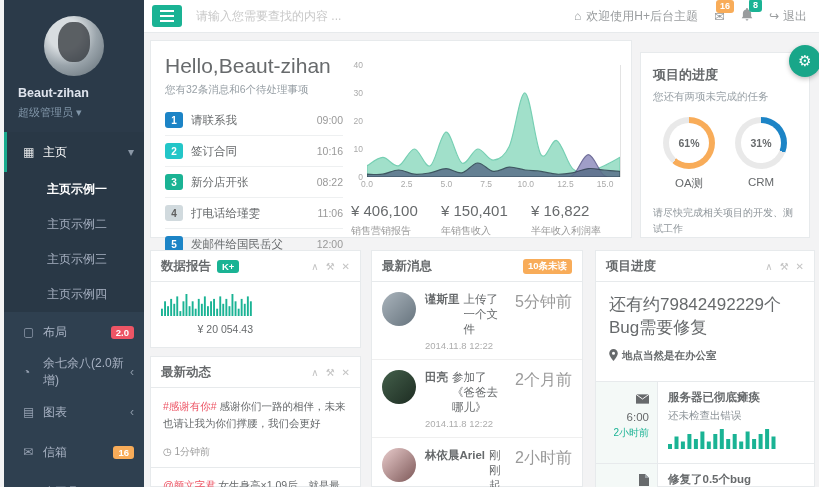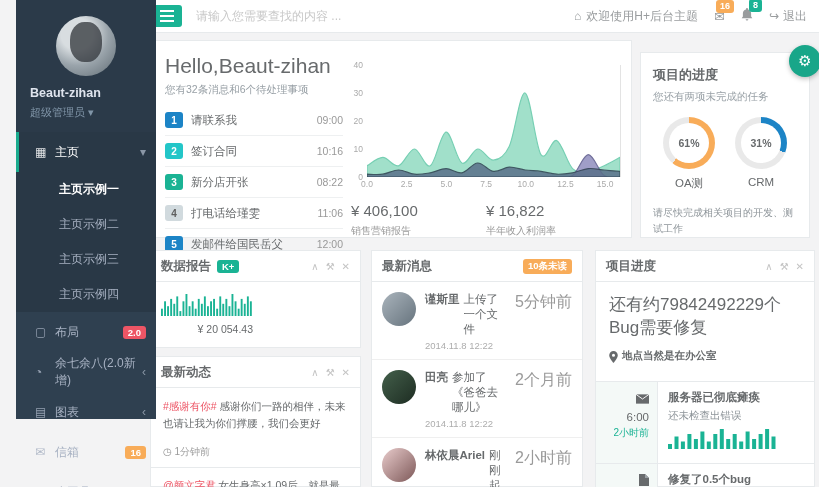--- a/index.html
+++ b/index.html
@@ -1,21 +1,21 @@
 <!DOCTYPE html>
 <html><head>
 <meta charset="utf-8">
 <style>
   * { margin:0; padding:0; box-sizing:border-box; }
   html,body { width:819px; height:487px; }
   body { font-family:"Liberation Sans","DejaVu Sans",sans-serif; background:#f3f3f4; overflow:hidden; }
   .page { position:relative; width:819px; height:487px; overflow:hidden; }
 
   
-  .sidebar { position:absolute; left:16px; top:0; width:140px; height:419px; background:#2f4050; z-index:5; }
+  .sidebar { position:absolute; left:4px; top:0; width:140px; height:487px; background:#2f4050; z-index:5; }
   .profile { padding:16px 14px 12px; background:#2b3a49; }
   .avatar { width:60px; height:60px; border-radius:50%; margin:0 auto 10px;
             background:radial-gradient(circle at 35% 30%, #d8dde0 0 28%, #9aa4ab 55%, #5e6a72 100%); position:relative; overflow:hidden;}
   .avatar:after{content:"";position:absolute;left:14px;top:6px;width:32px;height:40px;border-radius:45%;background:#30343a;opacity:.75;}
   .profile .uname { color:#dfe4ed; font-size:12.5px; font-weight:bold; }
   .profile .urole { color:#8095a8; font-size:11px; margin-top:5px; }
   .nav { list-style:none; }
   .nav-item { display:flex; align-items:center; height:40px; padding:0 10px 0 16px; color:#a7b1c2;
               font-size:12px; cursor:pointer; border-left:3px solid transparent; }
   .nav-item .mi { width:20px; font-size:12px; opacity:.85; }
@@ -111,21 +111,21 @@
   .f-main { flex:1; margin-left:9px; min-width:0; }
   .f-line { display:flex; font-size:11.5px; color:#676a6c; }
   .f-name { font-weight:bold; margin-right:4px; white-space:nowrap; }
   .f-act { flex:1; }
   .f-time { font-size:16px; color:#9a9a9a; white-space:nowrap; margin-left:6px; }
   .f-date { font-size:9.5px; color:#adadad; margin-top:3px; }
 
   .bug-card { left:455px; top:217px; width:220px; height:237px; }
   .bug-body { padding:12px 13px 8px; }
   .bug-head { font-size:17px; color:#676a6c; line-height:1.35; }
-  .bug-loc { display:flex; align-items:flex-end; gap:4px; font-size:10.5px; color:#676a6c; font-weight:bold; margin-top:9px; }
+  .bug-loc { display:flex; align-items:flex-start; gap:4px; font-size:10.5px; color:#676a6c; font-weight:bold; margin-top:9px; }
   .timeline { border-top:1px solid #e7eaec; margin-top:10px; }
   .tl-row { display:flex; border-bottom:1px solid #e7eaec; }
   .tl-left { width:62px; flex:none; background:#f4f9f7; border-right:1px solid #e7eaec; text-align:right;
              padding:8px 8px 10px; }
   .tl-ico { color:#676a6c; }
   .tl-time { font-size:11.5px; color:#676a6c; margin-top:3px; }
   .tl-ago { font-size:10px; color:#1ab394; margin-top:3px; }
   .tl-main { flex:1; padding:8px 10px 10px; }
   .tl-title { font-size:11.5px; font-weight:bold; color:#676a6c; }
   .tl-sub { font-size:10.5px; color:#8d9499; margin-top:4px; }
@@ -274,20 +274,24 @@
             <span class="xlab" style="left: 31.25%;">5.0</span>
             <span class="xlab" style="left: 46.875%;">7.5</span>
             <span class="xlab" style="left: 62.5%;">10.0</span>
             <span class="xlab" style="left: 78.125%;">12.5</span>
             <span class="xlab" style="left: 93.75%;">15.0</span>
           </div>
         <div class="stats" id="stats-row">
             <div class="stat">
               <div class="sv">¥ 406,100</div>
     <div class="sl">销售营销报告</div>
+            </div>
+            <div class="stat">
+              <div class="sv">¥ 150,401</div>
+    <div class="sl">年销售收入</div>
             </div>
             <div class="stat">
               <div class="sv">¥ 16,822</div>
     <div class="sl">半年收入利润率</div>
             </div>
           </div>
       </div>
     </section>
 
     <section class="card prog-card">

